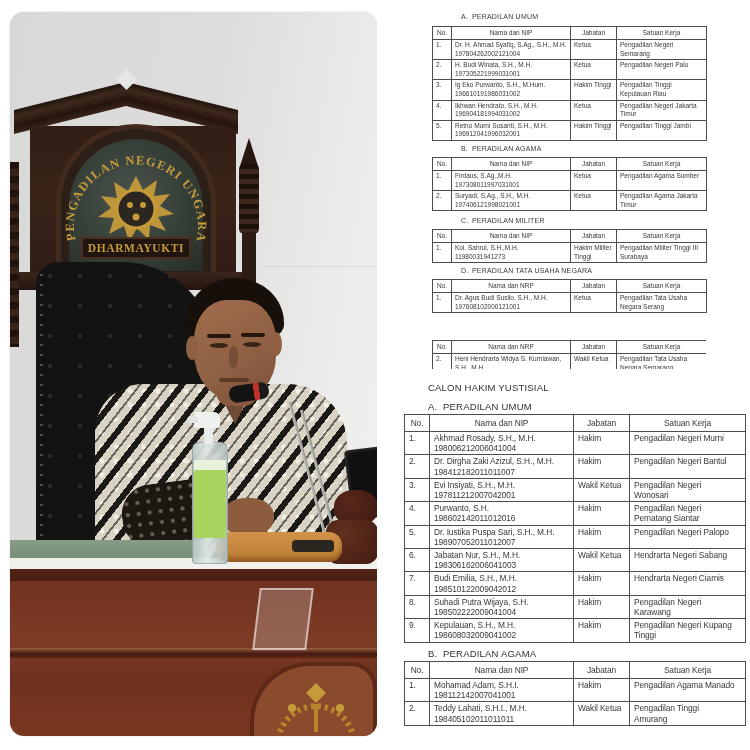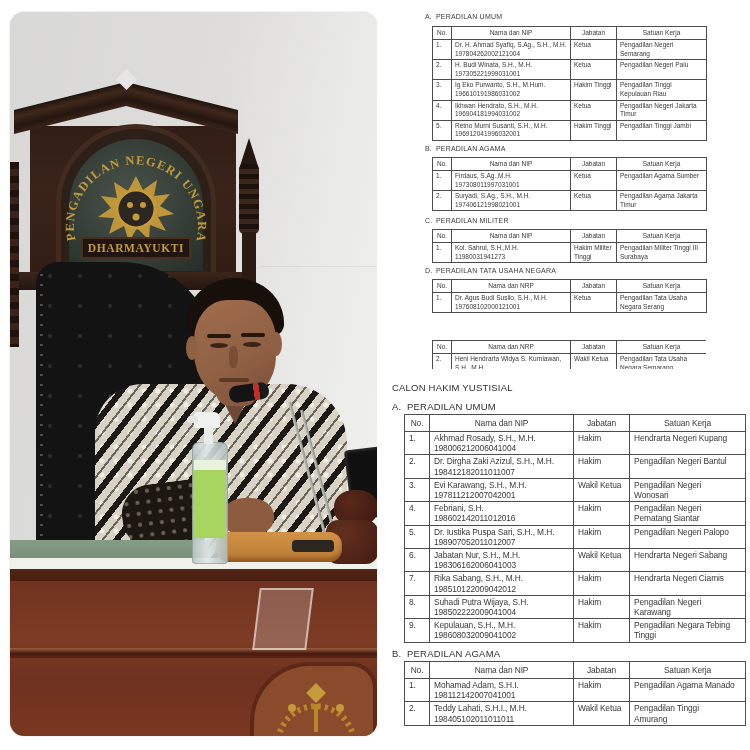--- a/index.html
+++ b/index.html
@@ -93,21 +93,21 @@
   .nameplate{left:246px;top:576px;width:54px;height:62px;transform:skewX(-7deg);
         background:rgba(235,240,240,0.22);border:2px solid rgba(255,255,255,0.55);box-sizing:border-box;}
   .arch-panel{left:240px;top:650px;width:127px;height:74px;background:#8a4a2c;
         border:4px solid #5e2816;border-bottom:none;border-radius:60px 26px 0 0;box-sizing:border-box;}
   .ornament-svg{left:258px;top:662px;width:96px;height:62px;}
 
   
   .doc{left:377px;width:373px;background:#ffffff;color:#383838;}
   .doc1{top:0;height:372px;}
   .doc2{top:372px;height:378px;}
-  .sec-head{position:absolute;white-space:nowrap;color:#3a3a3a;}
+  .sec-head{position:absolute;white-space:nowrap;color:#3a3a3a;margin-left:36px;}
   .doc1 .sec-head{font-size:7px;letter-spacing:0.2px;}
   .doc2 .sec-head{font-size:9.5px;letter-spacing:0.2px;color:#2f2f2f;}
   .sec-label{display:inline-block;}
   .doc1 .sec-label{width:11px;}
   .doc2 .sec-label{width:15px;}
   .tblhost{position:absolute;}
   .tblhost table{border-collapse:collapse;table-layout:fixed;background:#fff;}
   .doc1 .tblhost table{width:274px;}
   .doc2 .tblhost table{width:341px;}
   .tblhost th,.tblhost td{border:1px solid #4d4d4d;color:#383838;vertical-align:top;
@@ -429,40 +429,40 @@
               <th>Jabatan</th>
               <th>Satuan Kerja</th>
             </tr>
           </thead>
           <tbody>
             <tr>
               <td>1.</td>
               <td>Akhmad Rosady, S.H., M.H.
 198006212006041004</td>
               <td>Hakim</td>
-              <td>Hendrarta Negeri Kupang</td>
+              <td>Pengadilan Negeri Murni</td>
             </tr>
             <tr>
               <td>2.</td>
               <td>Dr. Dirgha Zaki Azizul, S.H., M.H.
 198412182011011007</td>
               <td>Hakim</td>
               <td>Pengadilan Negeri Bantul</td>
             </tr>
             <tr>
               <td>3.</td>
-              <td>Evi Karawang, S.H., M.H.
+              <td>Evi Insiyati, S.H., M.H.
 197811212007042001</td>
               <td>Wakil Ketua</td>
               <td>Pengadilan Negeri
 Wonosari</td>
             </tr>
             <tr>
               <td>4.</td>
-              <td>Febriani, S.H.
+              <td>Purwanto, S.H.
 198602142011012016</td>
               <td>Hakim</td>
               <td>Pengadilan Negeri
 Pematang Siantar</td>
             </tr>
             <tr>
               <td>5.</td>
               <td>Dr. Iustika Puspa Sari, S.H., M.H.
 198907052011012007</td>
               <td>Hakim</td>
@@ -470,39 +470,39 @@
             </tr>
             <tr>
               <td>6.</td>
               <td>Jabatan Nur, S.H., M.H.
 198306162006041003</td>
               <td>Wakil Ketua</td>
               <td>Hendrarta Negeri Sabang</td>
             </tr>
             <tr>
               <td>7.</td>
-              <td>Rika Sabang, S.H., M.H.
+              <td>Budi Emilia, S.H., M.H.
 198510122009042012</td>
               <td>Hakim</td>
               <td>Hendrarta Negeri Ciamis</td>
             </tr>
             <tr>
               <td>8.</td>
               <td>Suhadi Putra Wijaya, S.H.
 198502222009041004</td>
               <td>Hakim</td>
               <td>Pengadilan Negeri
 Karawang</td>
             </tr>
             <tr>
               <td>9.</td>
               <td>Kepulauan, S.H., M.H.
 198608032009041002</td>
               <td>Hakim</td>
-              <td>Pengadilan Negara Tebing
+              <td>Pengadilan Negeri Kupang
 Tinggi</td>
             </tr>
           </tbody>
         </table>
       </div>
 
     <div class="sec-head" style="left:15px;top:276px;">
       <span class="sec-label">B.</span><span>PERADILAN AGAMA</span>
     </div>
     <div class="abs tblhost" style="left:27px;top:289px;">

